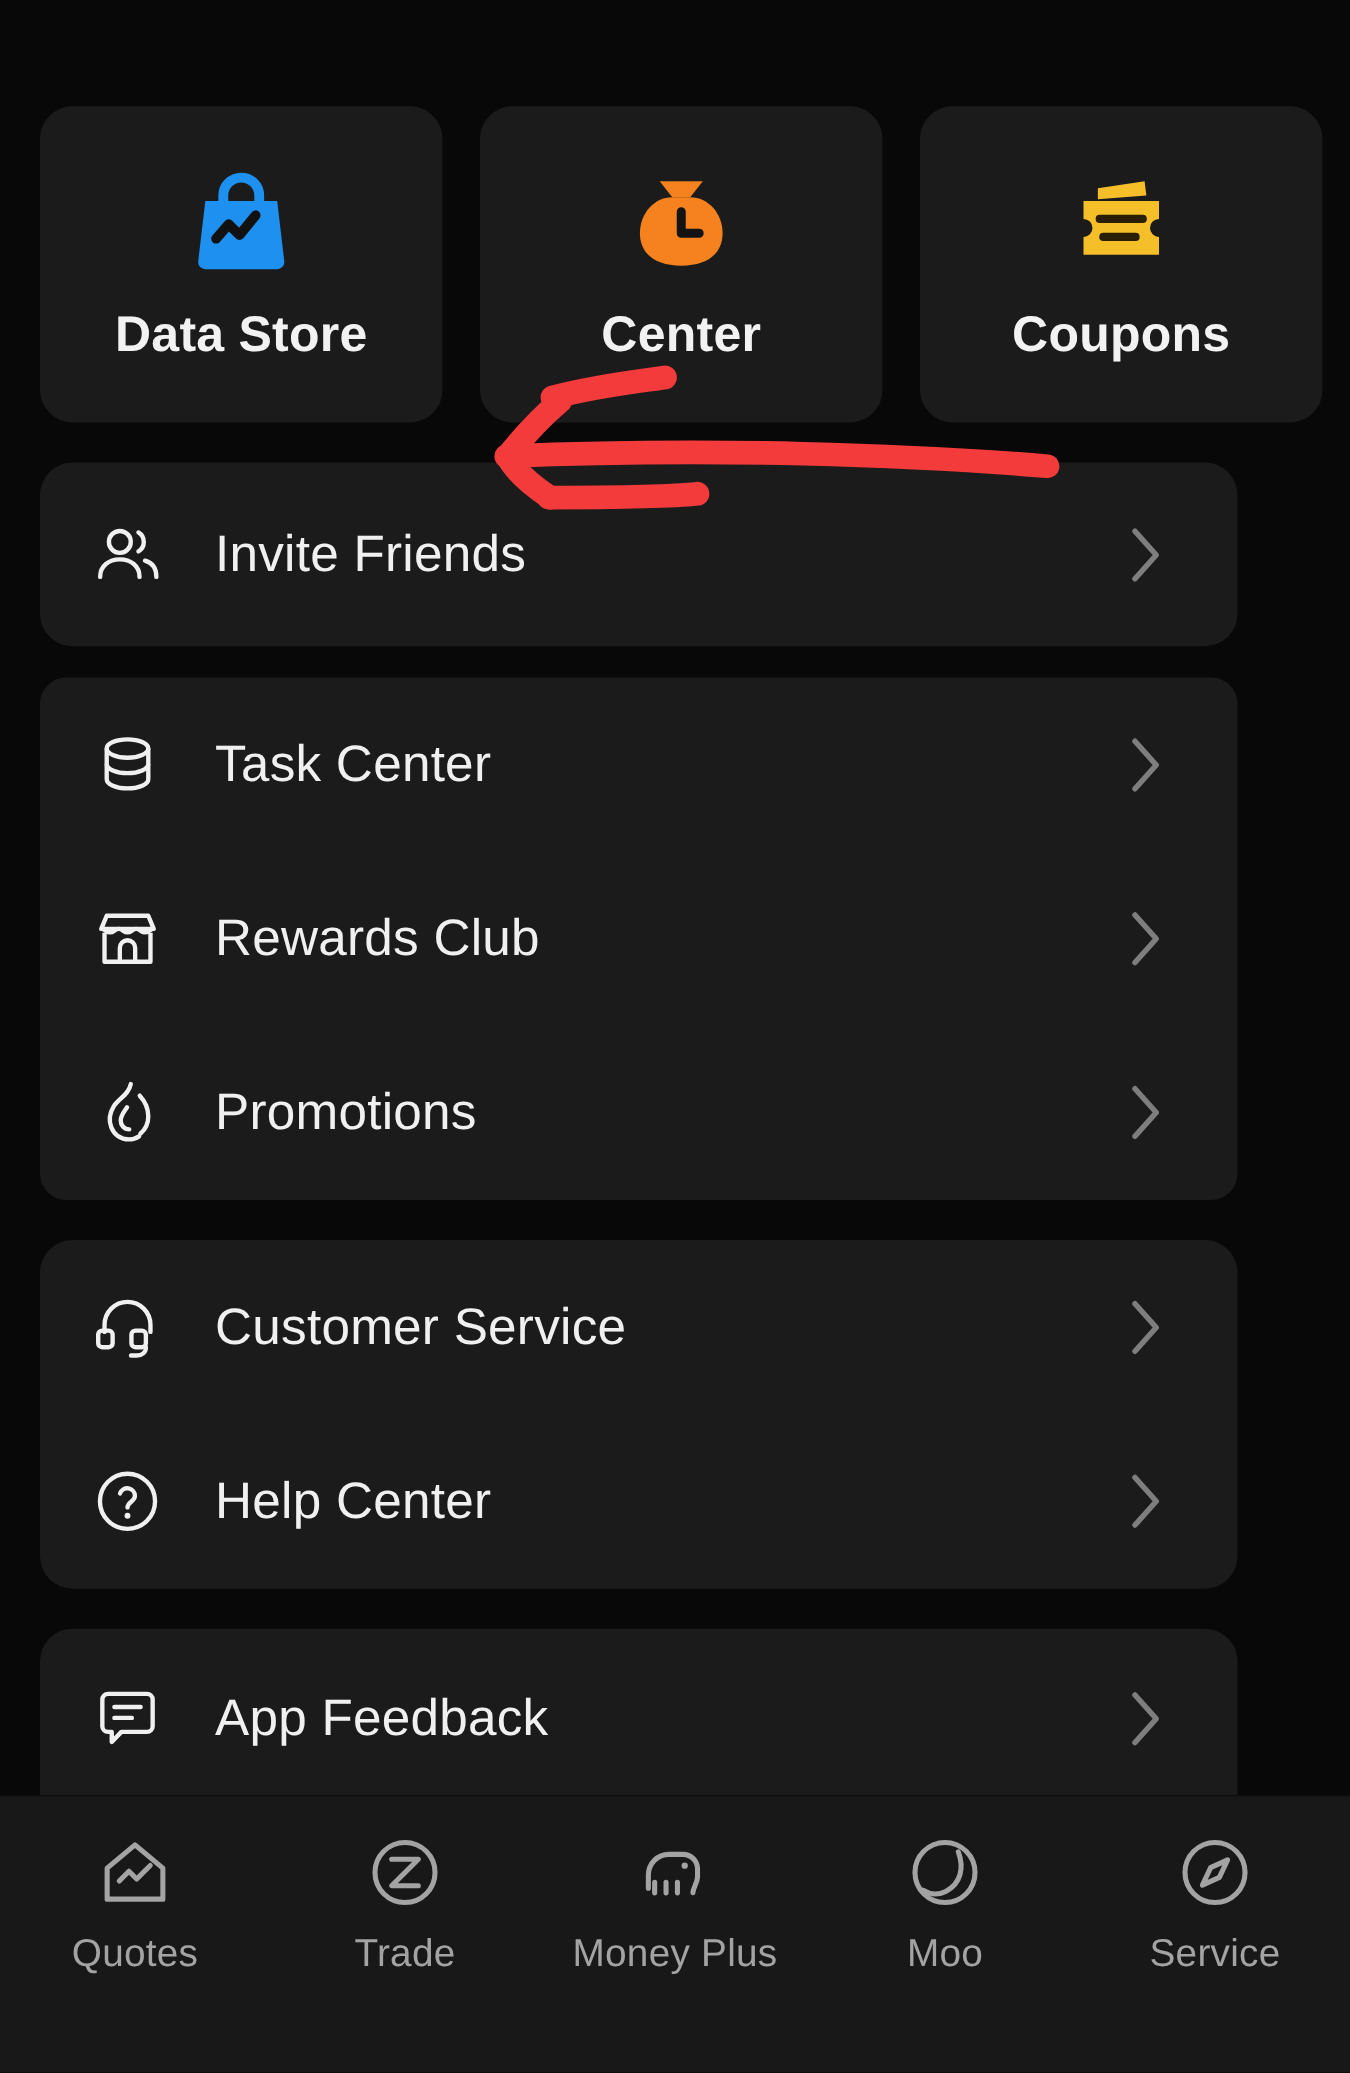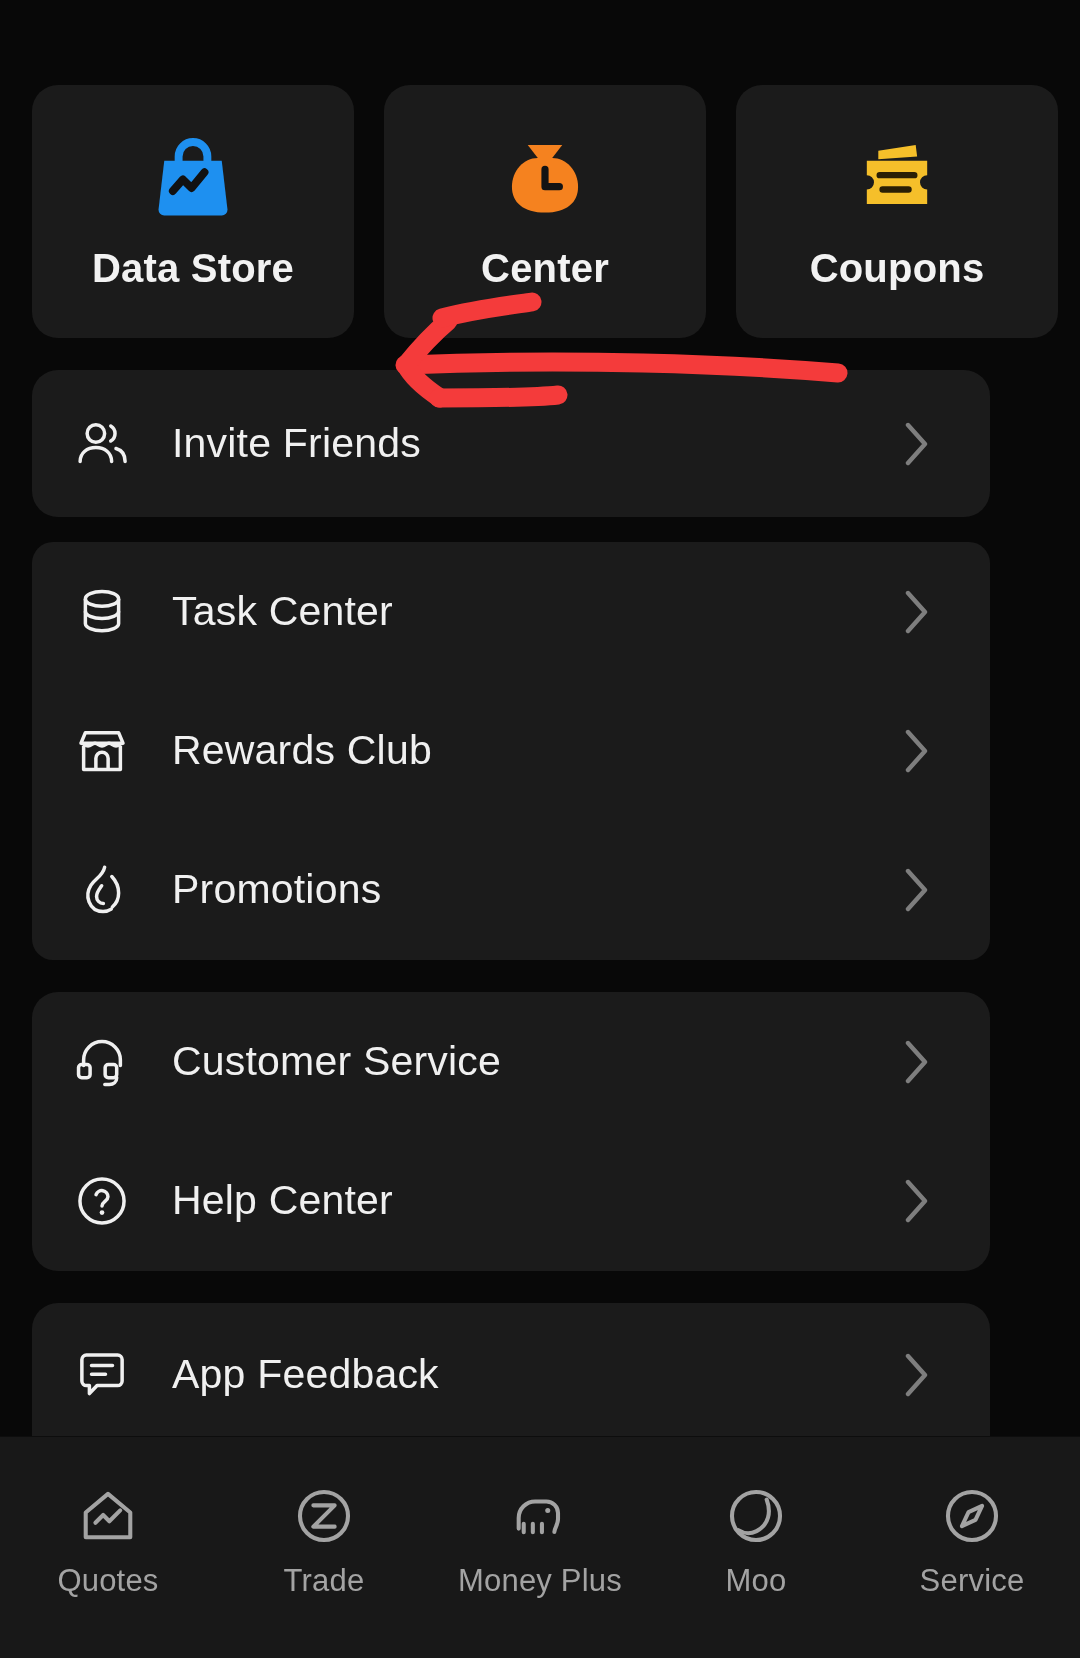--- a/index.html
+++ b/index.html
@@ -53,21 +53,21 @@
     position:absolute; left:300px; top:288px;
     width:560px; height:125px; pointer-events:none;
   }
 
   
   .tabbar {
     position:absolute; left:0; bottom:0;
     width:1080px; height:222px;
     background:#181818;
     display:flex; align-items:flex-start;
-    padding-top:48px;
+    padding-top:30px;
     border-top:1px solid #0d0d0d;
   }
   .tab {
     flex:1; display:flex; flex-direction:column;
     align-items:center; gap:16px;
   }
   .tab .ti { width:62px; height:62px; display:block; }
   .tab .tlabel { font-size:31px; color:#a3a3a3; letter-spacing:.2px; }
   .tab.active .tlabel { color:#f4520f; }
 </style>

